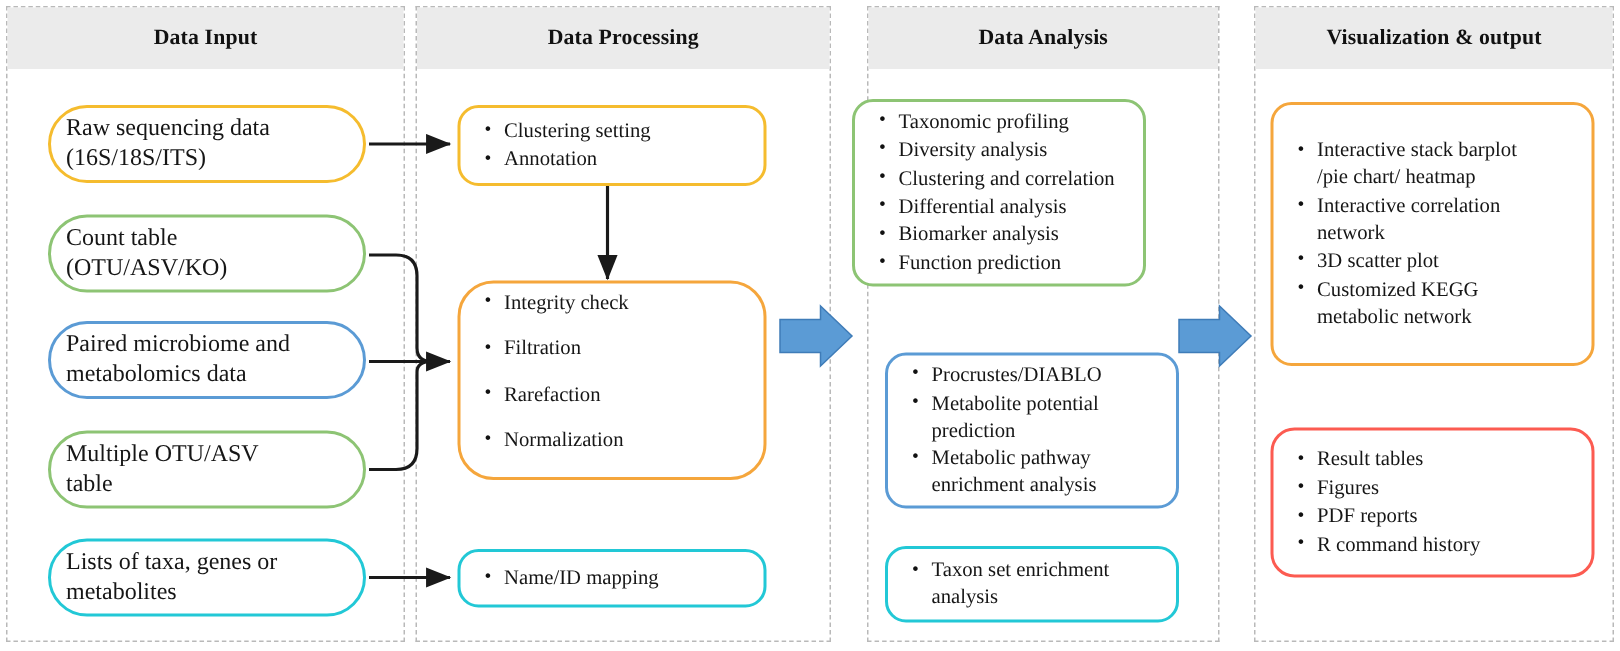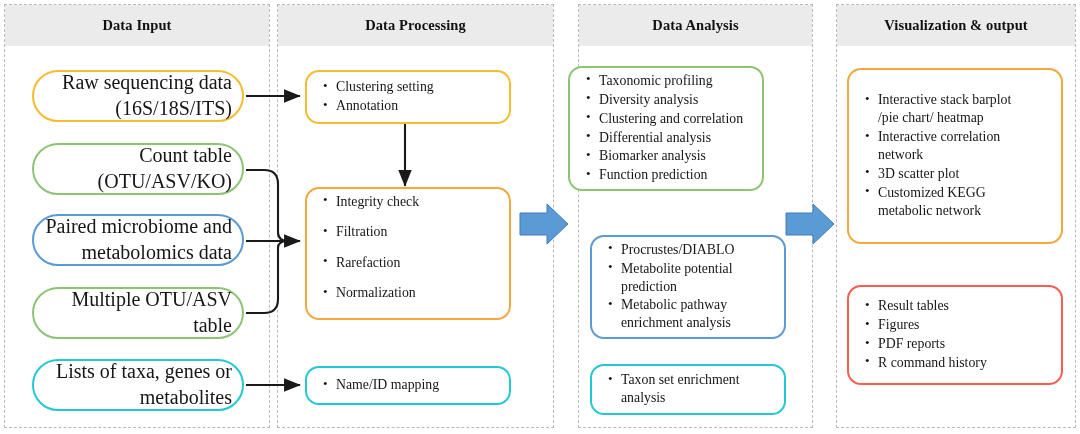--- a/index.html
+++ b/index.html
@@ -37,21 +37,21 @@
   .node{
     position:absolute;
     box-sizing:border-box;
     background:#ffffff;
     border:2px solid #888;
     display:flex;flex-direction:column;justify-content:center;
   }
   .node.pill{border-radius:999px;}
   .node.soft{border-radius:14px;}
   .node-center{
-    text-align:right;font-size:20px;line-height:1.28;padding:0 10px;
+    text-align:left;font-size:16px;line-height:1.28;padding:0 10px;
   }
   .node-center .ln{display:block;}
 
   ul.bullets{
     list-style:none;margin:0;padding:0 8px 0 16px;
   }
   ul.bullets li{
     position:relative;
     font-size:13.8px;line-height:1.3;
     padding-left:13px;
@@ -160,21 +160,21 @@
       <span class="ln">metabolites</span>
     </div>
   </div>
 
   <div class="node soft" style="left: 305px; top: 70px; width: 206px; height: 54px; border-color: rgb(245, 188, 46);">
     <ul class="bullets tight">
       <li>Clustering setting</li>
       <li>Annotation</li>
     </ul>
   </div>
-  <div class="node soft" style="left: 305px; top: 187px; width: 206px; height: 133px; border-color: rgb(245, 166, 60);">
+  <div class="node soft" style="left: 305px; top: 187px; width: 206px; height: 133px; border-color: rgb(245, 166, 60); border-radius: 24px;">
     <ul class="bullets loose">
       <li>Integrity check</li>
       <li>Filtration</li>
       <li>Rarefaction</li>
       <li>Normalization</li>
     </ul>
   </div>
   <div class="node soft" style="left: 305px; top: 366px; width: 206px; height: 39px; border-color: rgb(34, 200, 214);">
     <ul class="bullets tight">
       <li>Name/ID mapping</li>
@@ -205,21 +205,21 @@
   </div>
 
   <div class="node soft" style="left: 847px; top: 68px; width: 216px; height: 176px; border-color: rgb(245, 166, 60);">
     <ul class="bullets tight">
       <li>Interactive stack barplot<br>/pie chart/ heatmap</li>
       <li>Interactive correlation<br>network</li>
       <li>3D scatter plot</li>
       <li>Customized KEGG<br>metabolic network</li>
     </ul>
   </div>
-  <div class="node soft" style="left: 847px; top: 285px; width: 216px; height: 100px; border-color: rgb(252, 91, 81);">
+  <div class="node soft" style="left: 847px; top: 285px; width: 216px; height: 100px; border-color: rgb(252, 91, 81); border-radius: 16px;">
     <ul class="bullets tight">
       <li>Result tables</li>
       <li>Figures</li>
       <li>PDF reports</li>
       <li>R command history</li>
     </ul>
   </div>
 
 </div>
 

